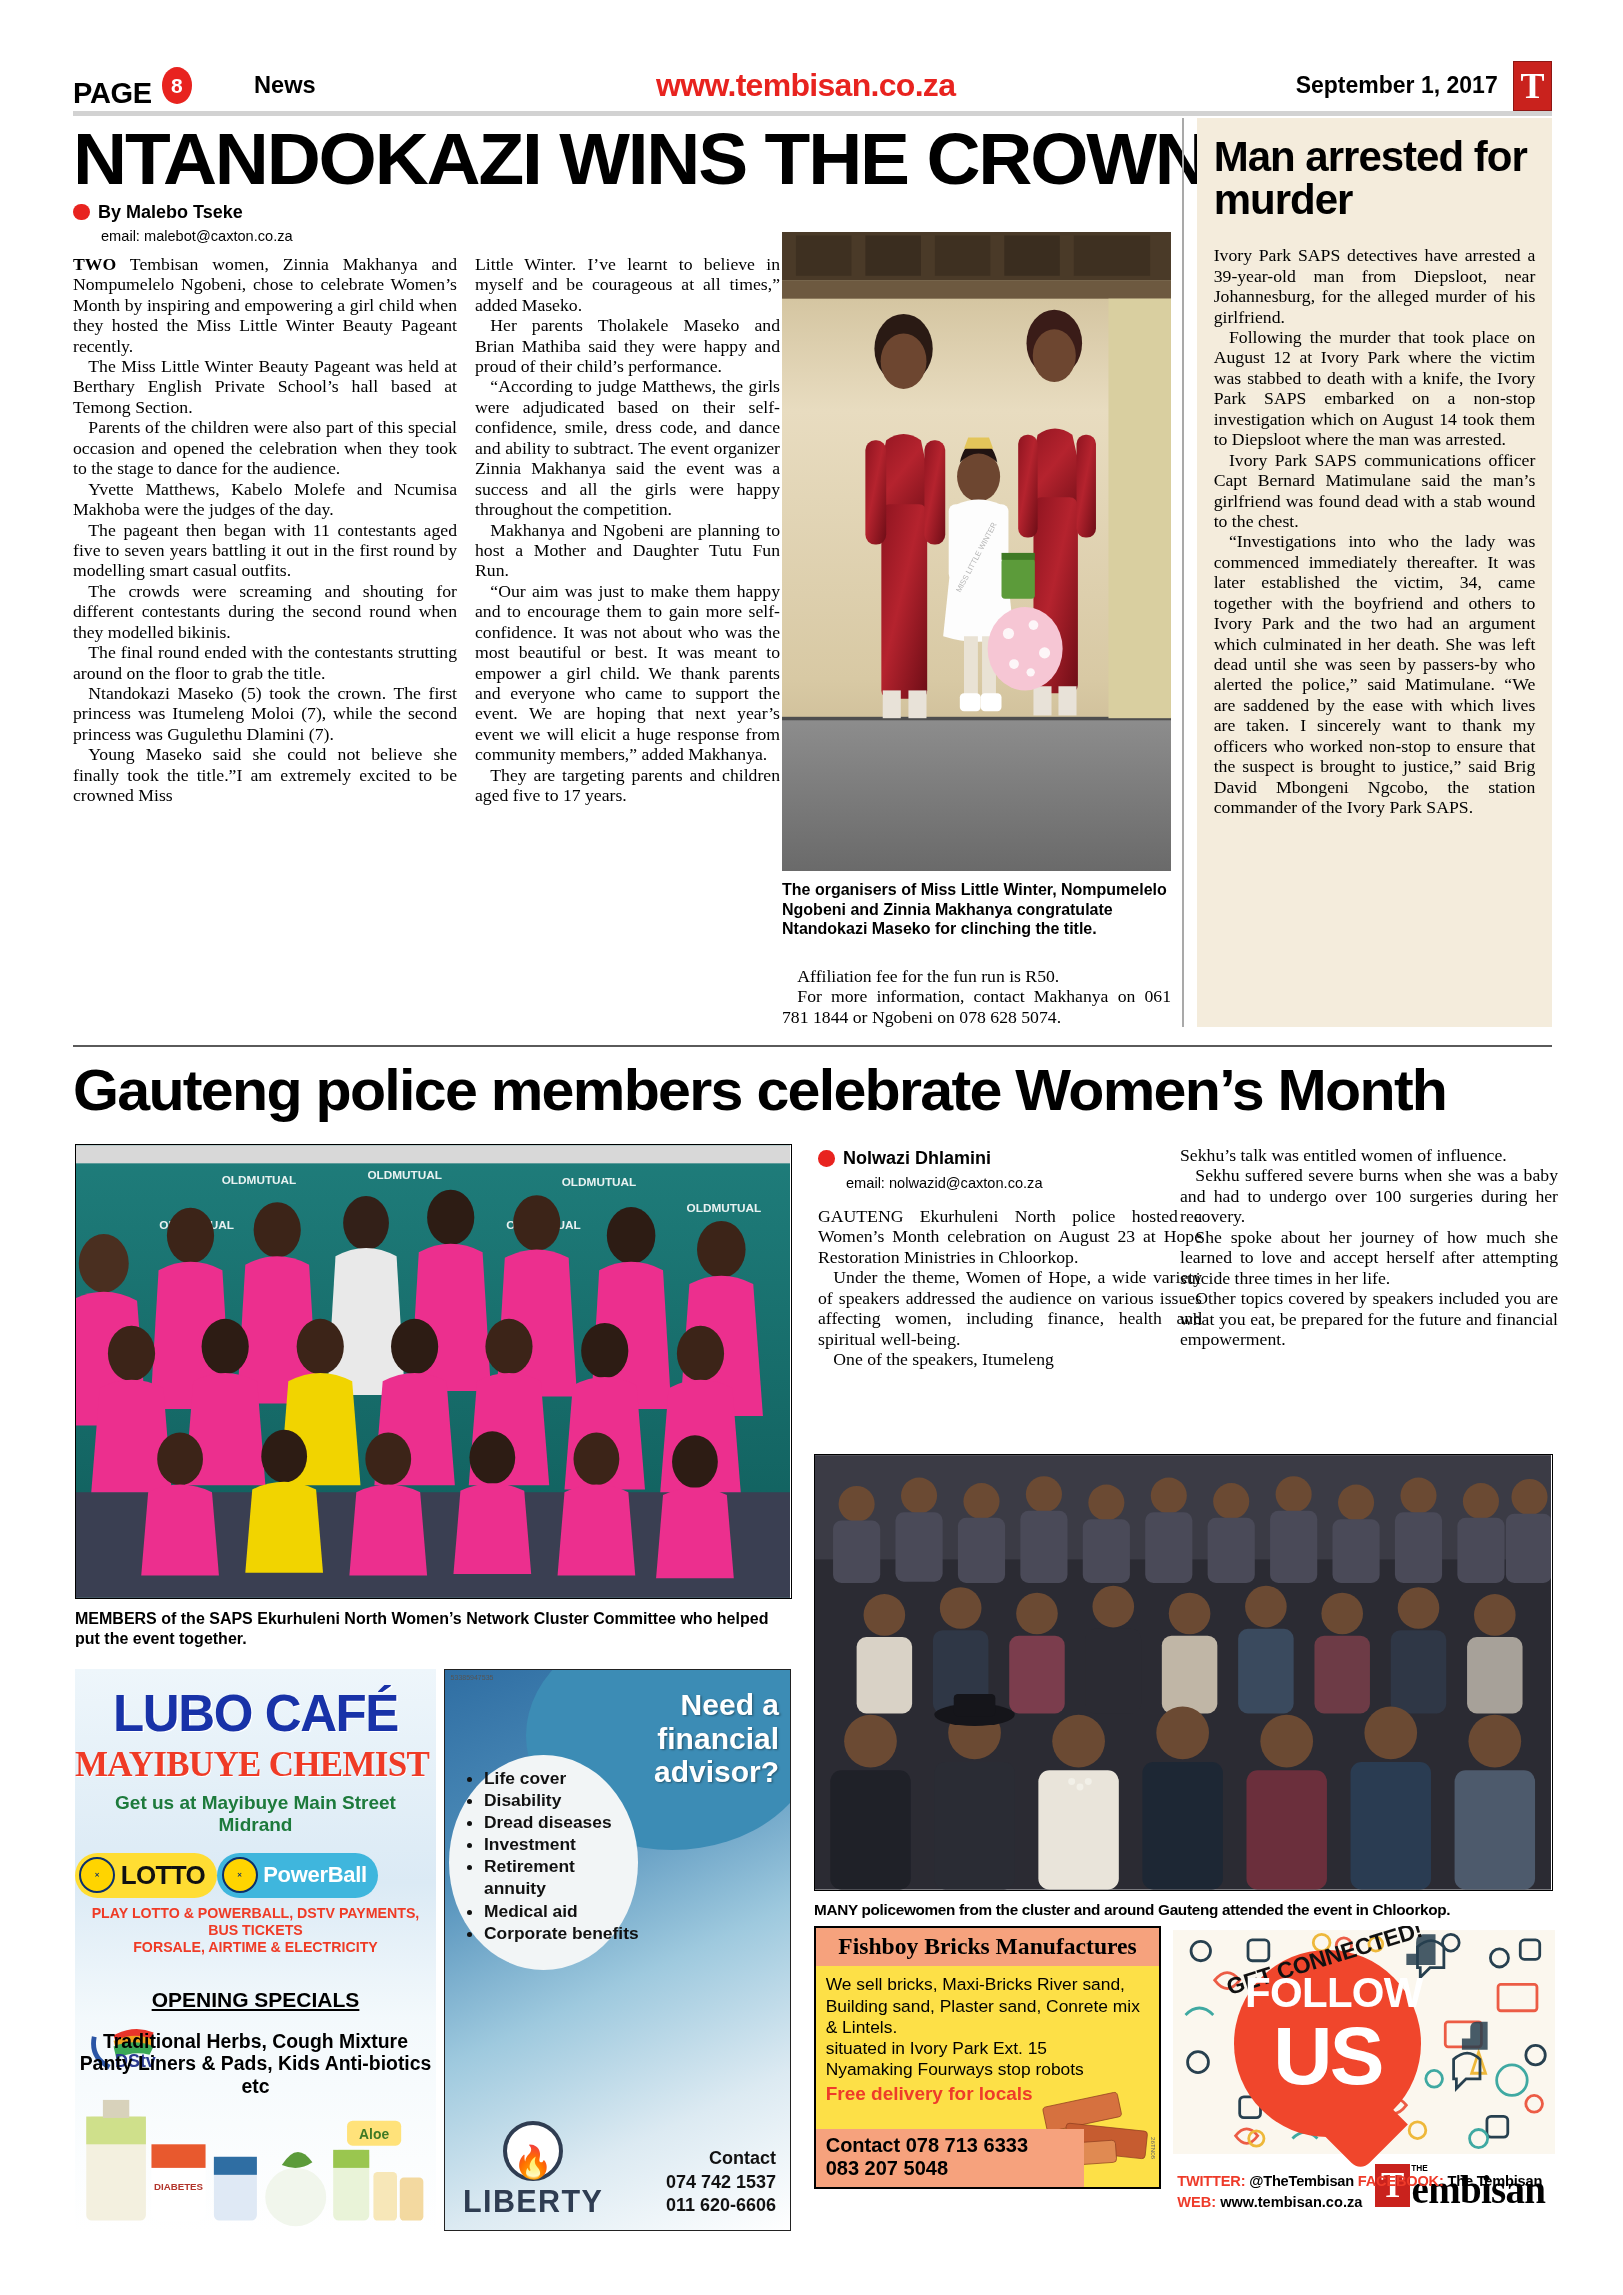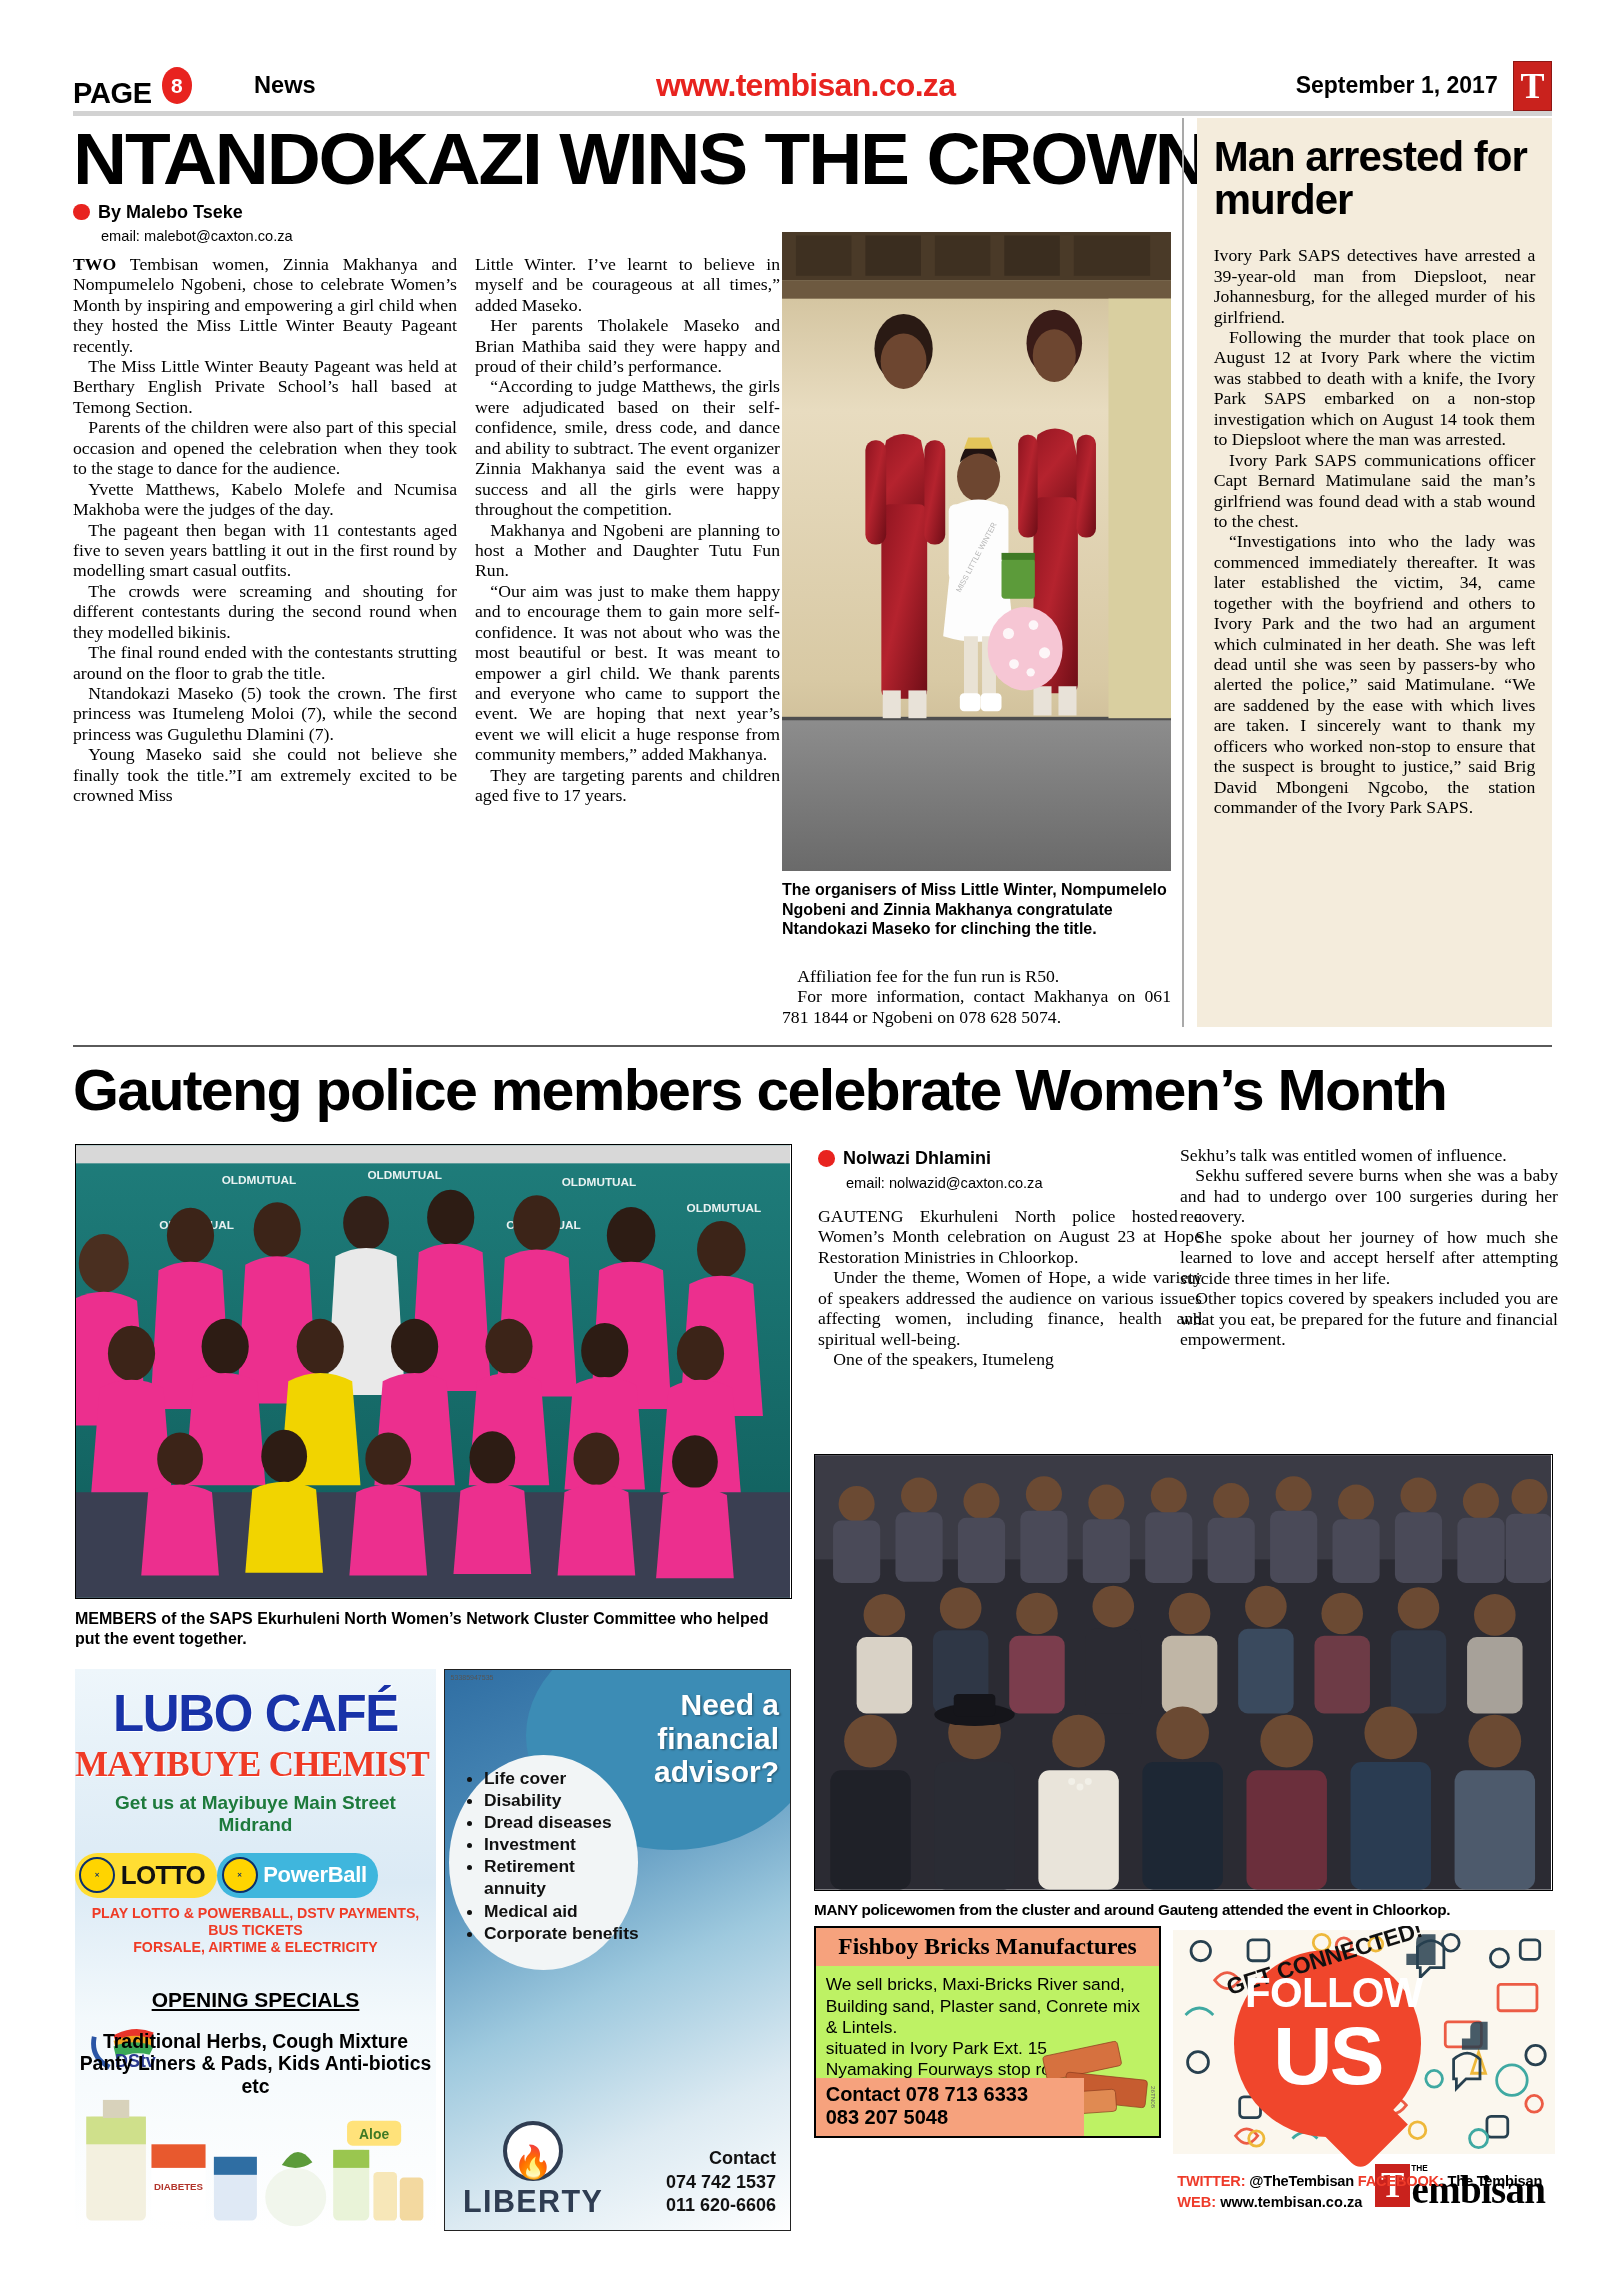--- a/index.html
+++ b/index.html
@@ -279,22 +279,22 @@
     font-family:"Liberation Sans", sans-serif; font-weight:bold;
     font-size:30.5px; color:#2f3d52; letter-spacing:1.4px;
   }
   .lib-contact {
     position:absolute; right:14px; bottom:12.5px; text-align:right;
     font-family:"Liberation Sans", sans-serif; font-weight:bold;
     font-size:18px; line-height:1.3; color:#111;
   }
 
   .ad-fishboy {
-    position:absolute; left:814px; top:1926px; width:347px; height:212px;
-    border:2.1px solid #000; background:#bef264; overflow:hidden;
+    position:absolute; left:814px; top:1926px; width:347px; height:263px;
+    border:2.1px solid #000; background:#fde047; overflow:hidden;
   }
   .fb-head {
     background:#f6a27d; text-align:center; padding:4.9px 0 6.2px 0;
     font-family:"Liberation Serif", serif; font-weight:bold; font-size:23.6px;
   }
   .fb-body {
     padding:8.3px 9.7px 0 9.7px;
     font-family:"Liberation Sans", sans-serif; font-size:17.4px; line-height:1.22;
   }
   .fb-free {

